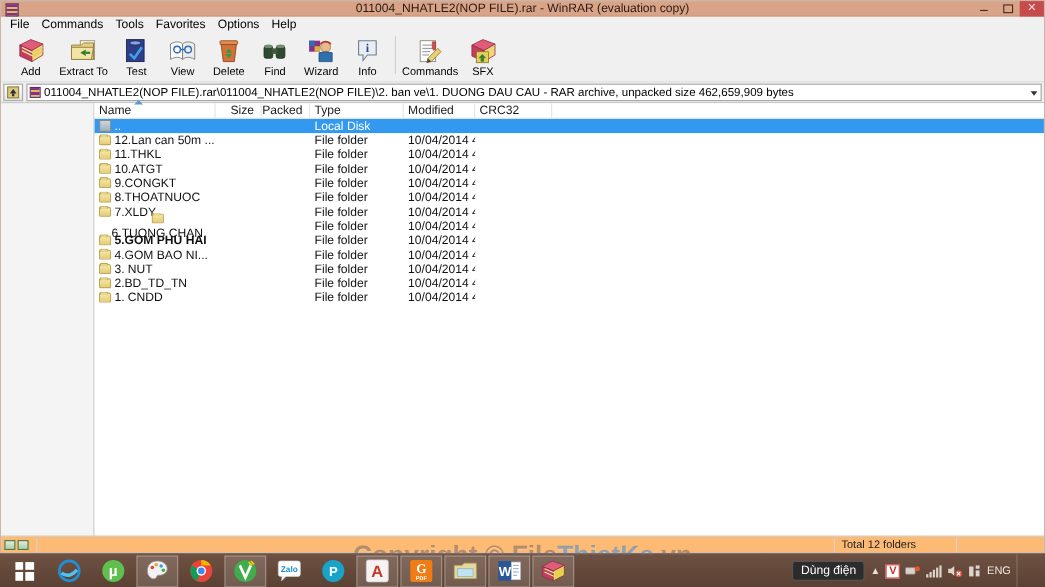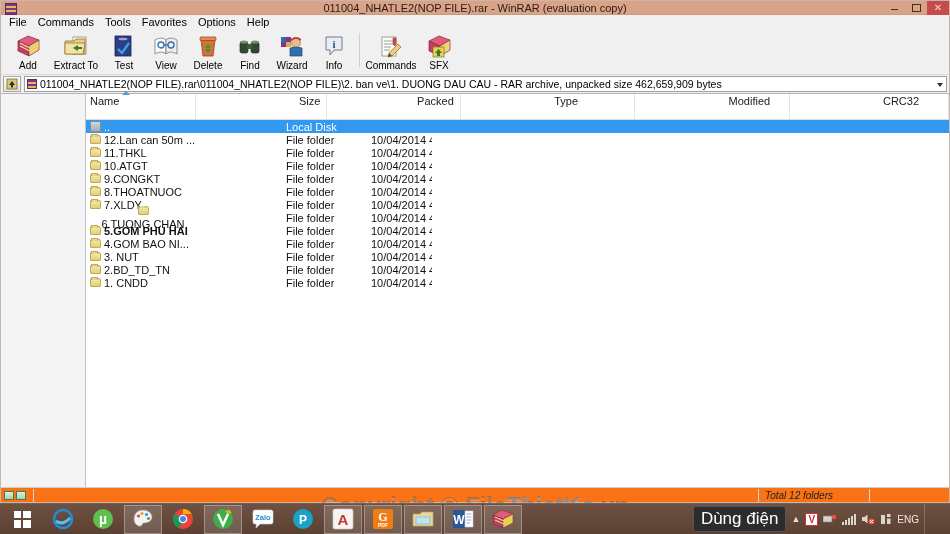--- a/index.html
+++ b/index.html
@@ -128,23 +128,22 @@
 
   
   #panes { flex: 1; display: flex; background: #fff; border-top: 1px solid #b5b5b5; }
   #treepane {
     width: 85px; background: #f4f4f4; border-right: 1px solid #c2c2c2; flex: none;
   }
   #listpane { flex: 1; display: flex; flex-direction: column; background: #fff; }
 
   
   #colhead {
-    height: 26px; display: flex; background: #fff; position: relative;
+    height: 14px; display: flex; background: #fff; position: relative;
     border-bottom: 1px solid #dcdcdc;
-    justify-content: space-between;
   }
   #colhead .col {
     font-size: 11px; color: #1a1a1a; padding-left: 4px; line-height: 14px;
     border-right: 1px solid #e4e4e4; position: relative; overflow: hidden;
   }
   #colhead .col.num { text-align: right; padding-right: 6px; padding-left: 0; }
   #sortmark {
     position: absolute; left: 36px; top: -3px; width: 0; height: 0;
     border-left: 4px solid transparent; border-right: 4px solid transparent;
     border-bottom: 4px solid #5a9ad0;
@@ -167,22 +166,22 @@
     background:#e8d68a; border:1px solid #c2a958; border-bottom:none; border-radius:1px 1px 0 0;
   }
   .upicon {
     width: 11px; height: 11px; flex: none;
     background: linear-gradient(180deg,#cfd6da,#9fb0bb);
     border: 1px solid #7d8e99;
   }
 
   
   #statusbar {
-    height: 15px; background: #f97316; border-top: 1px solid #cfcfcf;
-    display: flex; align-items: center; font-size: 10px; color: #222; font-style: italic;
+    height: 15px; background: #fdba74; border-top: 1px solid #cfcfcf;
+    display: flex; align-items: center; font-size: 10px; color: #222;
   }
   #sb-icons { width: 32px; display: flex; align-items: center; gap: 2px; padding-left: 3px; flex:none; }
   #sb-icons .i1 { width: 10px; height: 9px; border: 1px solid #4b7a4b; background: linear-gradient(180deg,#dfeedf,#a9cfa9); }
   #sb-icons .i2 { width: 10px; height: 9px; border: 1px solid #4b7a4b; background: linear-gradient(180deg,#dfeedf,#a9cfa9); }
   #sb-mid { flex: 1; border-left: 1px solid #d5d5d5; border-right: 1px solid #d5d5d5; height: 13px; }
   #sb-total { width: 110px; padding-left: 6px; flex: none; }
   #sb-right { width: 80px; border-left: 1px solid #d5d5d5; height: 13px; flex: none; }
 
   
   #watermark {
@@ -207,21 +206,21 @@
     display: grid; grid-template-columns: 1fr 1fr; grid-template-rows: 1fr 1fr; gap: 1.5px;
   }
   #startbtn .winlogo i { background: #fff; display: block; }
   .tbicon {
     width: 38px; height: 29px; display: flex; align-items: center; justify-content: center;
     flex: none; position: relative;
   }
   .tbicon.active { background: rgba(255,255,255,0.14); border: 1px solid rgba(255,255,255,0.3); }
   .tray { margin-left: auto; display: flex; align-items: center; gap: 5px; padding-right: 4px; height: 31px; }
   .tray .pill {
-    background: #2c2c2c; color: #fff; font-size: 17px; padding: 2px 7px;
+    background: #2c2c2c; color: #fff; font-size: 11px; padding: 2px 7px;
     border-radius: 3px; border: 1px solid #555;
   }
   .tray .chev { color: #e8e0d8; font-size: 9px; }
   .tray .tglyph { font-size: 12px; color: #e9e2da; display:flex; align-items:center; }
   .tray .vbox { width: 13px; height: 13px; background: #fff; border: 1px solid #c33; color: #c33;
     font-size: 10px; font-weight: bold; display: flex; align-items: center; justify-content: center; }
   .tray .lang { font-size: 10px; color: #efe8e1; }
   #showdesk { width: 22px; height: 31px; border-left: 1px solid rgba(255,255,255,.2); }
 
   .bars { display:flex; align-items:flex-end; gap:1px; height:11px; }

